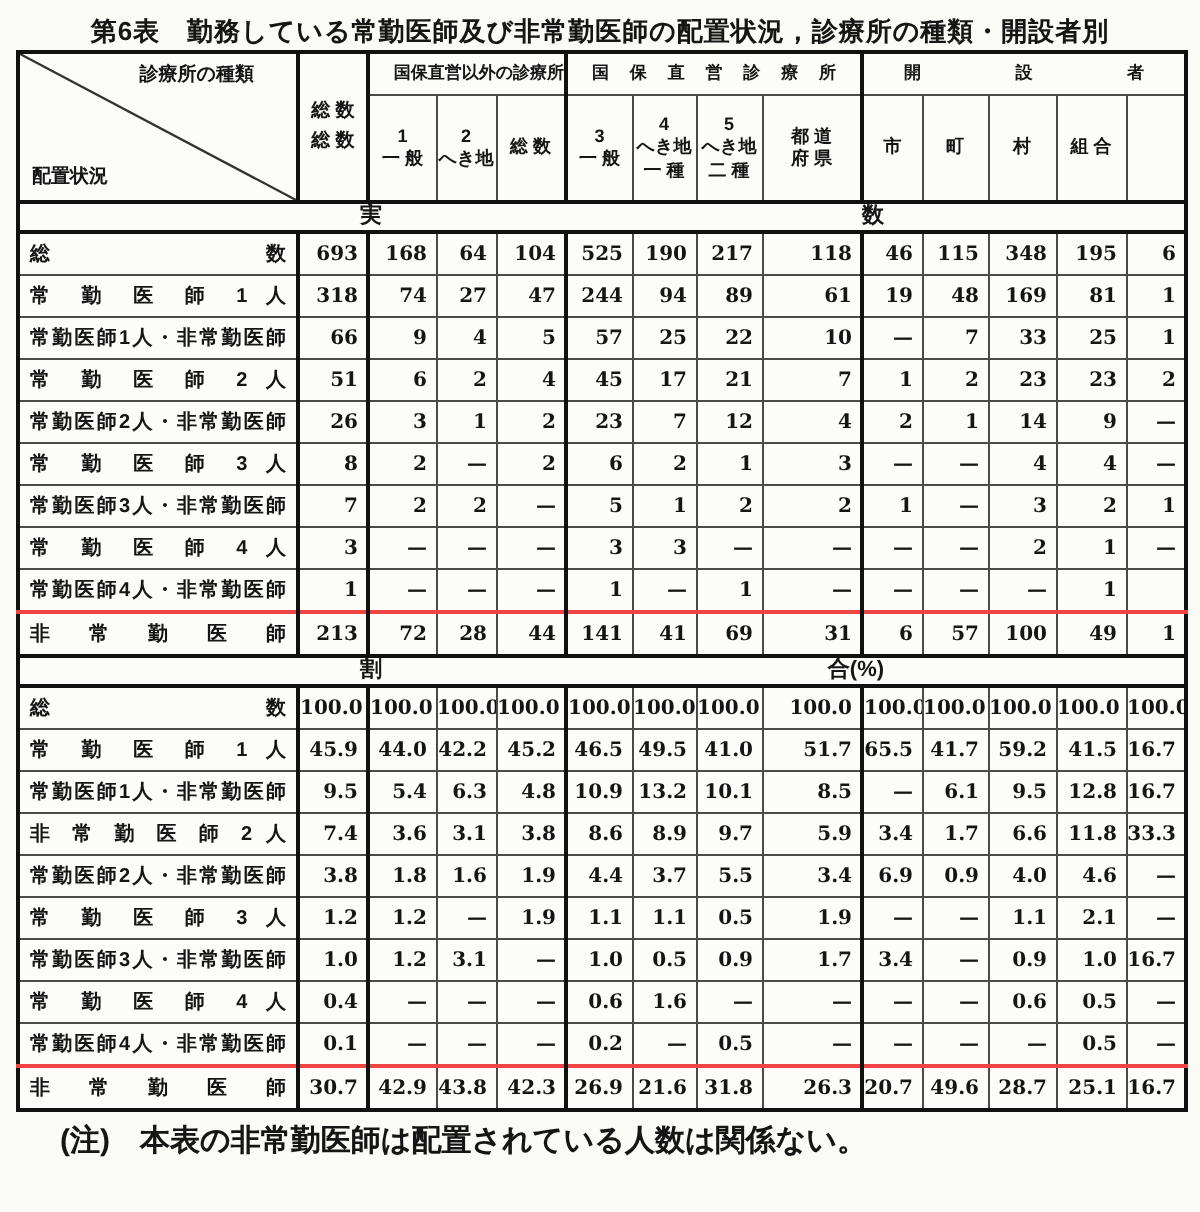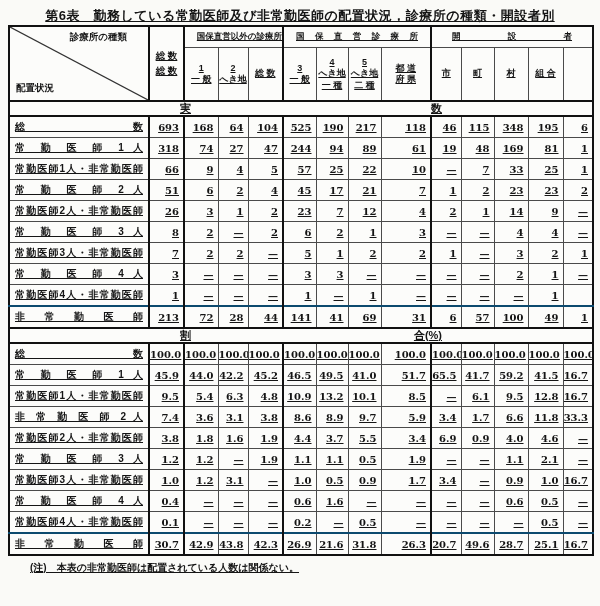--- a/index.html
+++ b/index.html
@@ -1,17 +1,17 @@
 <!DOCTYPE html>
 <html><head>
 <meta charset="utf-8">
 <style>
   html,body{margin:0;padding:0;background:#fafaf7;color:#151515;
     font-family:"Liberation Sans",sans-serif;-webkit-font-smoothing:antialiased;}
-  .page{width:600px;height:606px;position:relative;overflow:hidden;text-decoration:underline;}
+  .page{width:600px;height:606px;position:relative;overflow:hidden;}
   .title{font-size:13px;font-weight:700;text-align:center;padding-top:7px;letter-spacing:.5px;}
   .datenote{font-size:9.5px;font-weight:700;text-align:right;padding:3px 10px 3px 0;}
   table{border-collapse:collapse;margin-left:8px;table-layout:fixed;width:586px;
     background:#fcfcfa;}
   td{border:1px solid #4a4a4a;padding:0;vertical-align:middle;overflow:hidden;}
   table{border:2px solid #111;}
   .bR2{border-right:2px solid #111;}
   .groupcell{font-size:8.5px;font-weight:700;text-align:right;white-space:nowrap;height:20px;}
   .gjust{text-align:justify;text-align-last:justify;padding:0 12px;}
   .gjust3{text-align:justify;text-align-last:justify;padding:0 20px;}
@@ -23,22 +23,22 @@
   .diag .dtop{position:absolute;top:4px;right:21px;font-size:9.5px;font-weight:700;}
   .diag .dbot{position:absolute;bottom:5px;left:6px;font-size:9.5px;font-weight:700;}
   .band td{height:13px;border-top:2px solid #111;border-bottom:2px solid #111;}
   .band .bandflex{display:flex;justify-content:space-between;padding:0 150px 0 170px;
     font-size:11px;font-weight:700;line-height:13px;}
   .rowlabel{font-size:10px;font-weight:700;padding:0 5px;text-align:justify;
     text-align-last:justify;}
   .num{font-family:"DejaVu Serif",serif;font-size:10px;font-weight:700;text-align:right;
     padding-right:4px;white-space:nowrap;}
   .datarow td{height:20px;}
-  .heavy-top td{border-top:2px solid #0c4a6e;}
-  .footnote{font-size:10px;font-weight:700;margin:5px 0 0 30px;}
+  .heavy-top td{border-top:2px solid #ef4444;}
+  .footnote{font-size:15px;font-weight:700;margin:5px 0 0 30px;}
 </style>
 </head>
 <body>
 
 <div class="page">
   <div class="title">第6表　勤務している常勤医師及び非常勤医師の配置状況，診療所の種類・開設者別</div>
 
   <table>
     <colgroup>
       <col style="width:140px">

